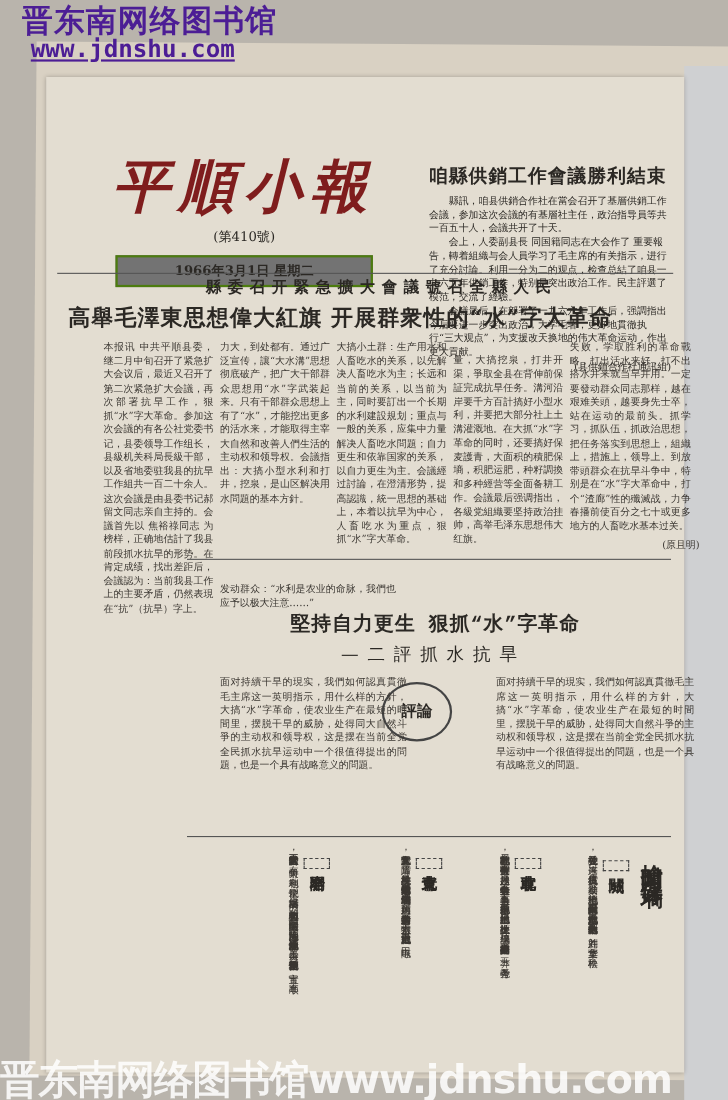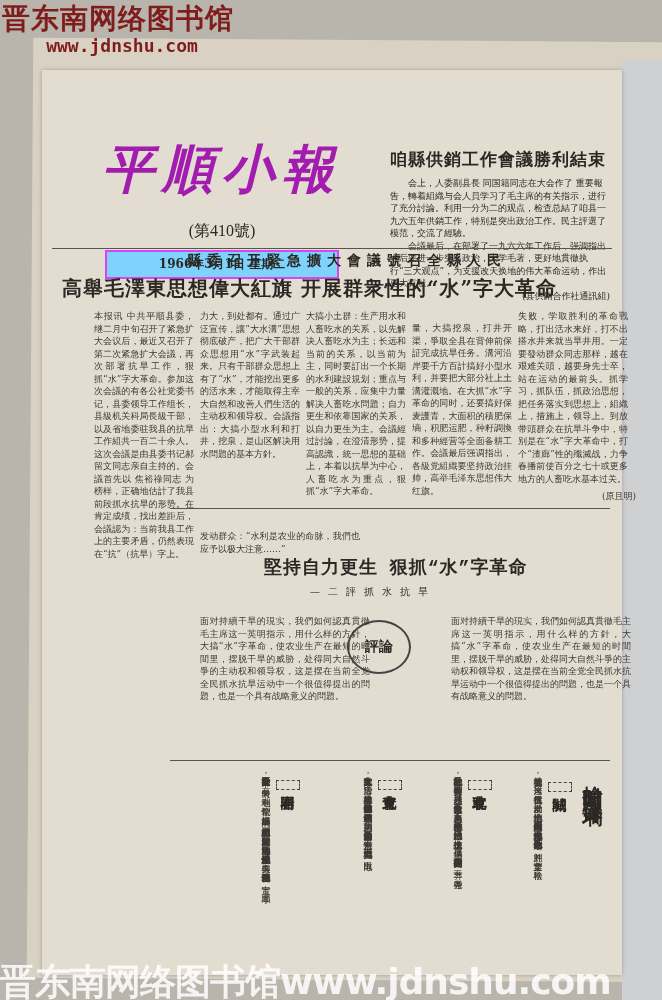--- a/index.html
+++ b/index.html
@@ -1,37 +1,37 @@
 <!DOCTYPE html>
 <html><head>
 <meta charset="utf-8">
 <style>
   html,body{margin:0;padding:0;}
   body{width:662px;height:1000px;overflow:hidden;position:relative;background:#b9b4ac;font-family:"DejaVu Serif",serif;}
   .bg-sheet{position:absolute;left:30px;top:40px;width:640px;height:940px;background:#d9d1c3;transform:rotate(0.4deg);}
   .paper{position:absolute;left:42px;top:70px;width:580px;height:905px;background:#e3ddd1;box-shadow:0 0 4px rgba(0,0,0,.25);color:#2b2824;}
   .right-edge{position:absolute;right:0;top:60px;width:40px;height:940px;background:#cfd0d2;}
-  .wm-top{position:absolute;left:2px;top:4px;z-index:5;color:#7f1d1d;font-family:"DejaVu Sans",sans-serif;font-weight:bold;text-align:center;}
+  .wm-top{position:absolute;left:20px;top:4px;z-index:5;color:#4c1d95;font-family:"DejaVu Sans",sans-serif;font-weight:bold;}
   .wm-top .cn{font-size:28px;letter-spacing:1px;line-height:30px;}
-  .wm-top .url{font-size:18px;font-family:"DejaVu Sans Mono",monospace;padding-left:8px;line-height:24px;}
+  .wm-top .url{font-size:22px;font-family:"DejaVu Sans Mono",monospace;padding-left:8px;line-height:24px;text-decoration:underline;}
   .wm-bottom{position:absolute;left:0;top:958px;width:662px;z-index:5;color:rgba(255,255,255,.85);font-family:"DejaVu Sans",sans-serif;font-weight:bold;font-size:36px;white-space:nowrap;letter-spacing:-1px;}
   .masthead{position:absolute;left:50px;top:65px;width:260px;text-align:center;}
-  .masthead .title{font-size:52px;font-weight:bold;letter-spacing:8px;font-style:italic;color:#a21caf;}
-  .masthead .issue{font-size:16px;margin-top:16px;font-family:Liberation Serif, serif;}
-  .banner{margin:8px auto 0;width:230px;border:2px solid #d946ef;background:#7dd3fc;font-size:12px;padding:4px 0;font-weight:bold;}
+  .masthead .title{font-size:52px;font-weight:bold;letter-spacing:8px;font-style:italic;color:#7f1d1d;}
+  .masthead .issue{font-size:12px;margin-top:2px;}
+  .banner{margin:8px auto 0;width:230px;border:2px solid #4d7c0f;background:#737373;font-size:12px;padding:4px 0;font-weight:bold;}
   .col{position:absolute;font-size:9px;line-height:12.5px;text-align:justify;color:#3b3732;margin-left:34px;}
   .supply{position:absolute;left:348px;top:78px;width:220px;}
   .supply h2{margin:0 0 6px;font-size:17px;font-family:"DejaVu Sans",sans-serif;letter-spacing:1px;}
   .supply p{margin:0;font-size:9px;line-height:12.5px;text-indent:2em;}
   .supply .src{text-align:right;font-size:9px;}
   .kicker{position:absolute;left:145px;top:182px;font-family:"DejaVu Sans",sans-serif;font-size:14px;font-weight:bold;letter-spacing:6px;}
   .headline{position:absolute;left:20px;top:205px;font-size:20px;font-weight:bold;letter-spacing:1px;white-space:nowrap;}
   .rule{position:absolute;height:1px;background:#555;}
   .sub-head{position:absolute;left:222px;top:485px;font-family:Liberation Mono, monospace;font-size:18px;font-weight:bold;letter-spacing:1px;white-space:nowrap;}
-  .sub-sub{position:absolute;left:268px;top:515px;font-size:10px;letter-spacing:8px;}
+  .sub-sub{position:absolute;left:268px;top:515px;font-size:16px;letter-spacing:8px;}
   .emblem{position:absolute;left:305px;top:550px;width:60px;height:50px;border:2px solid #444;border-radius:50%;display:flex;align-items:center;justify-content:center;font-size:14px;font-weight:bold;}
   .vcol{position:absolute;writing-mode:vertical-rl;font-size:9px;line-height:12px;color:#3b3732;}
   .boxlabel{position:absolute;writing-mode:vertical-rl;font-size:14px;font-weight:bold;border:1px dashed #444;padding:4px 2px;background:#e3ddd1;}
   .bigv{position:absolute;writing-mode:vertical-rl;font-size:20px;font-weight:bold;letter-spacing:2px;}
 </style>
 </head>
 <body>
 
 <div class="bg-sheet"></div>
 <div class="right-edge"></div>
@@ -44,20 +44,21 @@
 <div class="paper">
 
   <div class="masthead">
     <div class="title">平順小報</div>
     <div class="issue">(第410號)</div>
     <div class="banner">1966年3月1日 星期二</div>
   </div>
 
   <div class="supply">
     <h2>咱縣供銷工作會議勝利結束</h2>
+    <p>縣訊，咱县供銷合作社在當会召开了基層供銷工作会議，参加这次会議的有基層社主任，政治指导員等共一百五十人，会議共开了十天。</p>
     <p>会上，人委副县長 同国籍同志在大会作了 重要報告，轉着組織与会人員学习了毛主席的有关指示，进行了充分討論。利用一分为二的观点，检查总結了咱县一九六五年供銷工作，特别是突出政治工作。民主評選了模范，交流了經驗。</p>
     <p>会議最后，在部署了一九六六年工作后，强調指出今后要进一步突出政治，大学毛著，更好地貫徹执行“三大观点”，为支援改天换地的伟大革命运动，作出更大貢献。</p>
     <div class="src">(县供銷合作社通訊組)</div>
   </div>
 
   <div class="rule" style="left:10px;top:178px;width:560px;"></div>
   <div class="kicker">縣委召开緊急擴大會議號召全縣人民</div>
   <div class="headline">高舉毛澤東思想偉大紅旗  开展群衆性的“水”字大革命</div>
 
   <div class="col" style="left:18px;top:240px;width:100px;height:330px;overflow:hidden;">本报讯 中共平順县委，继二月中旬召开了紧急扩大会议后，最近又召开了第二次紧急扩大会議，再次部署抗旱工作，狠抓“水”字大革命。参加这次会議的有各公社党委书记，县委领导工作组长，县級机关科局長級干部，以及省地委驻我县的抗旱工作組共一百二十余人。这次会議是由县委书记郝留文同志亲自主持的。会議首先以 焦裕祿同志 为榜样，正确地估計了我县前段抓水抗旱的形势。在肯定成绩，找出差距后，会議認为：当前我县工作上的主要矛盾，仍然表現在“抗”（抗旱）字上。</div>

